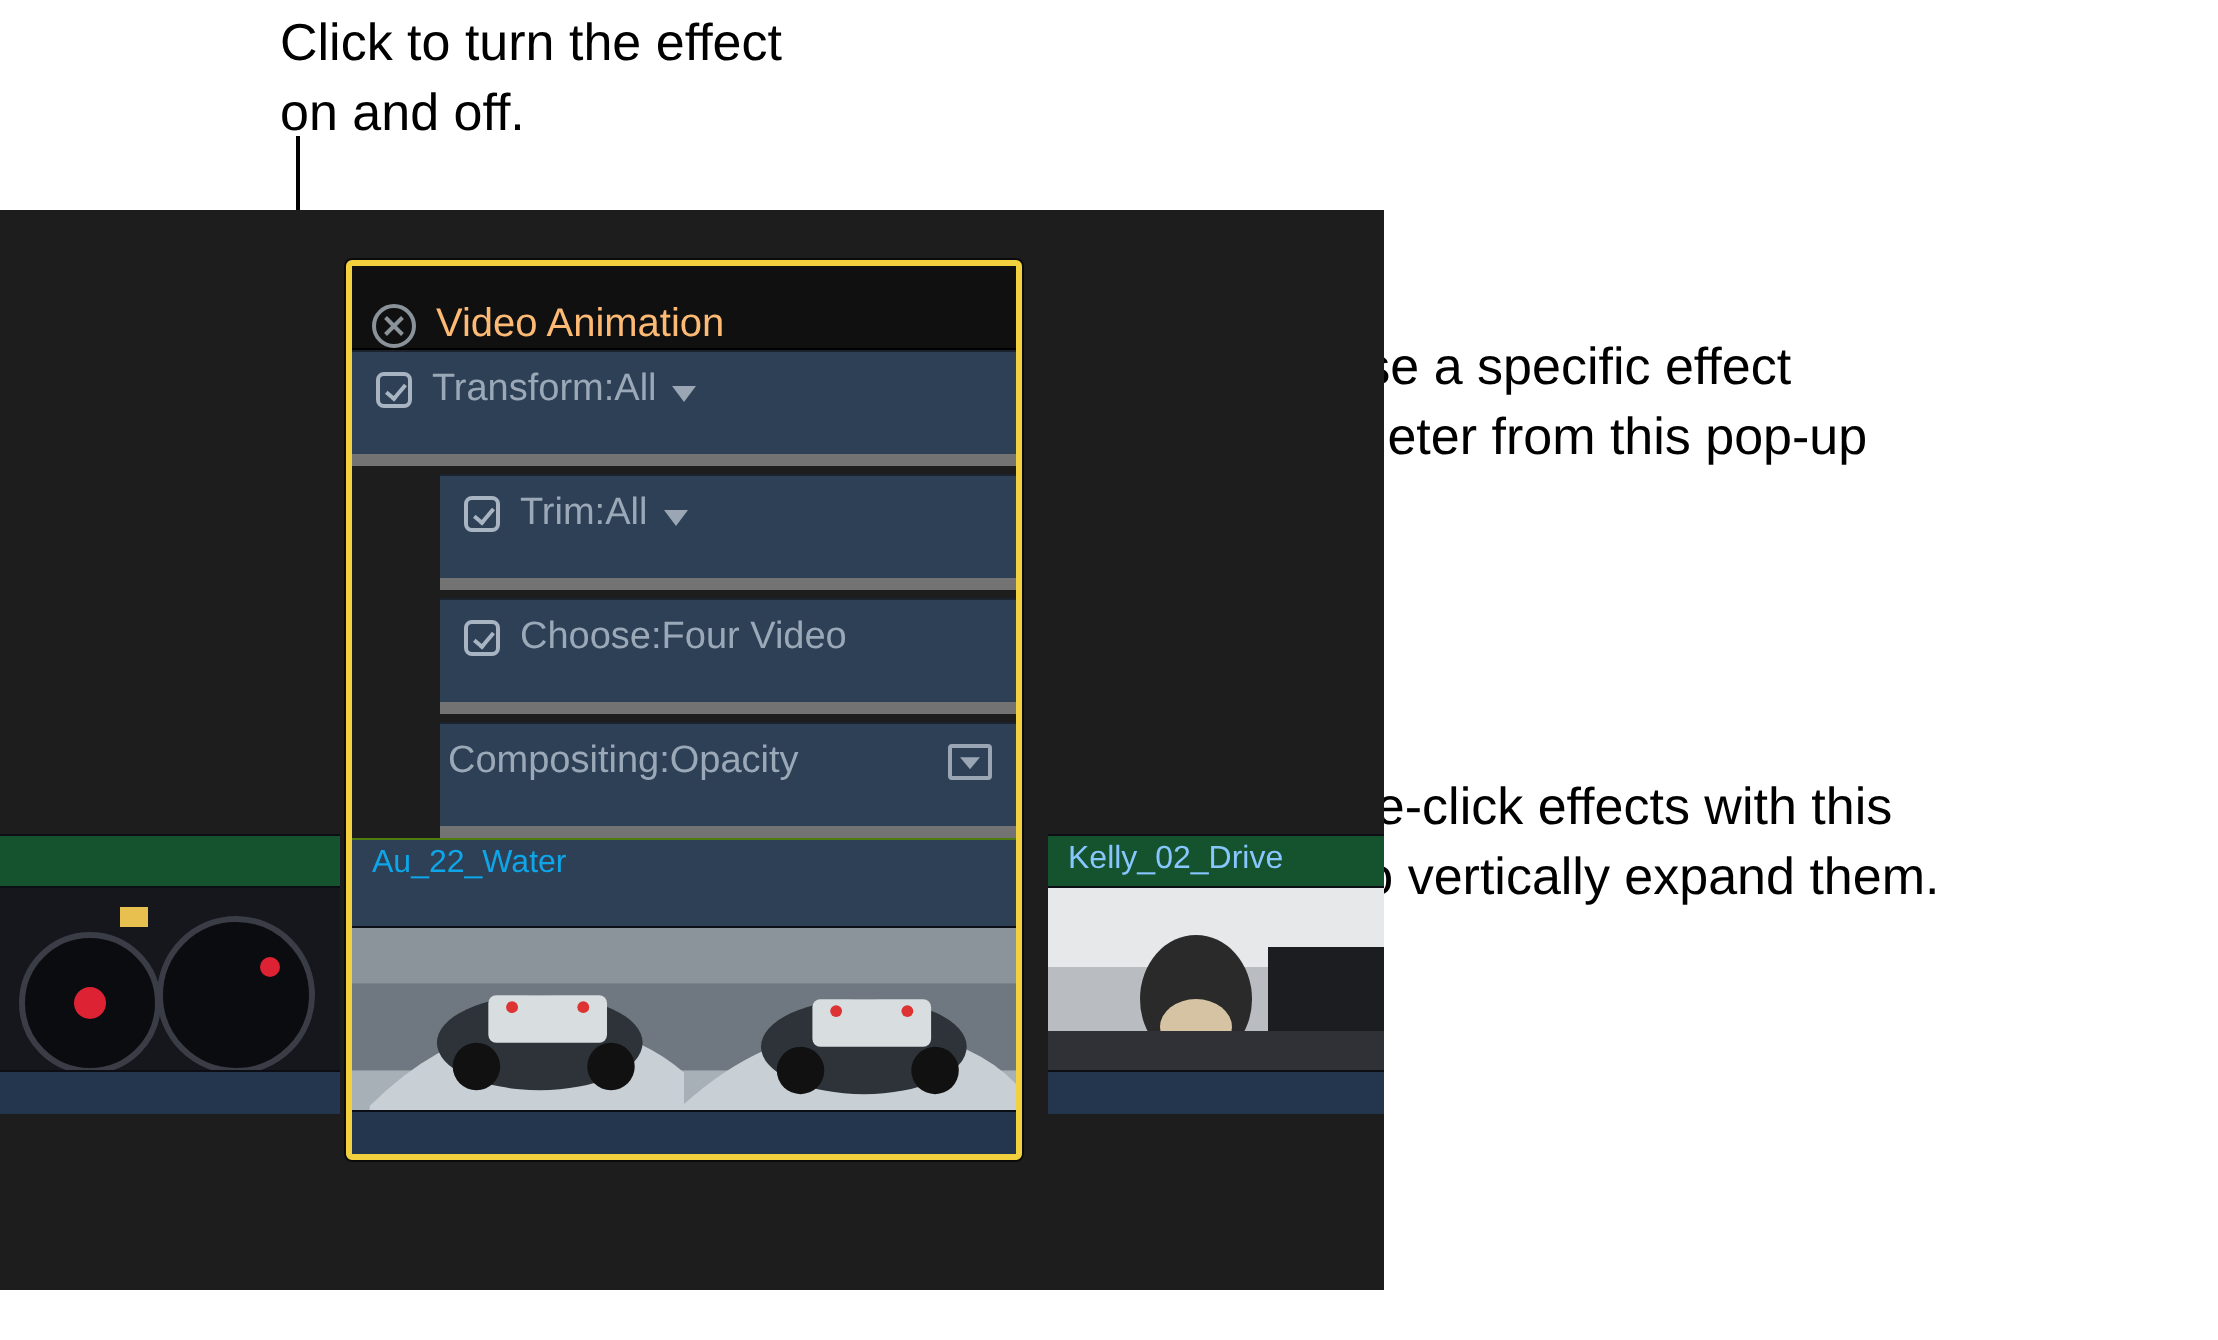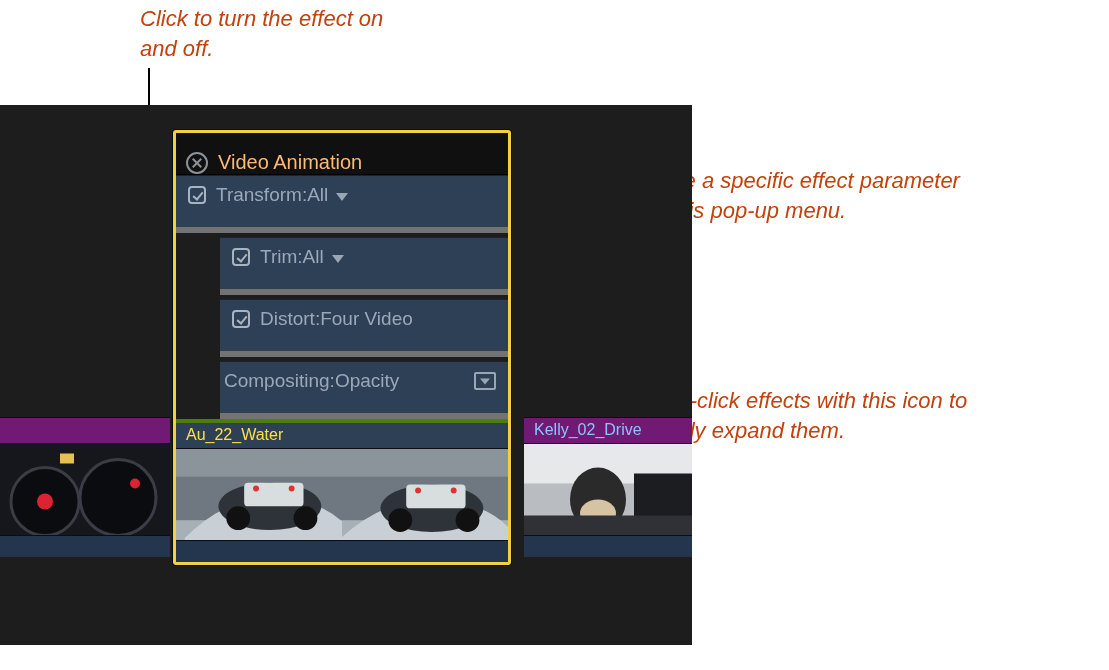--- a/index.html
+++ b/index.html
@@ -7,24 +7,23 @@
     font-family: -apple-system, BlinkMacSystemFont, "Helvetica Neue", Arial, sans-serif;
     background: #fff;
     width: 1109px;
     height: 670px;
     position: relative;
     overflow: hidden;
   }
 
   .callout {
     position: absolute;
-    font-size: 22px;
+    font-size: 26px;
     line-height: 1.35;
-    color: #c2410c;
-    font-style: italic;
+    color: #000000;
   }
 
   .callout-line {
     position: absolute;
     background: #000;
   }
 
   .dark-area {
     position: absolute;
     left: 0;
@@ -129,23 +128,23 @@
     left:50%; top:50%;
     transform:translate(-50%,-40%);
     width:0;height:0;
     border-left:5px solid transparent;
     border-right:5px solid transparent;
     border-top:6px solid #9aa6b4;
   }
 
   .clip-label-row {
     background:#2e4056;
-    height:29px;
-    border-top:4px solid #4d7c0f;
-    color:#fde047;
+    height:44px;
+    border-top:1px solid #4d7c0f;
+    color:#0ea5e9;
     font-size:16px;
     padding:3px 10px 0 10px;
   }
 
   .thumb-row {
     height:92px;
     display:flex;
     background:#2e4056;
     border-top:1px solid #0b0f15;
   }
@@ -170,21 +169,21 @@
     background:#2e4056;
     width:170px;
   }
   .left-clip { left:0; }
   .right-clip { left:524px; width:168px; }
   .clip-header{
     height:26px;
     color:#88c6ff;
     font-size:16px;
     padding:3px 10px 0 10px;
-    background:#701a75;
+    background:#14532d;
     border-top:1px solid #0b0f15;
   }
 
   
   .neighbors-stack { position:absolute; top:442px; left:0; width:692px; }
 
 </style>
 </head>
 <body>
 
@@ -258,21 +257,21 @@
     <span class="effect-check"></span>
     <span class="effect-label">
       <span><span>Trim</span>:<span>All</span></span>
       <span class="chev-down"></span>
     </span>
   </div>
 
   <div class="effect-row">
     <span class="effect-check"></span>
     <span class="effect-label">
-      <span><span>Distort</span>:<span>Four Video</span></span>
+      <span><span>Choose</span>:<span>Four Video</span></span>
     </span>
   </div>
 
   <div class="effect-row" style="padding-left:4px;">
     <span class="effect-label">
       <span><span>Compositing</span>:<span>Opacity</span></span>
     </span>
     <span class="expand-icon"></span>
   </div>
 

